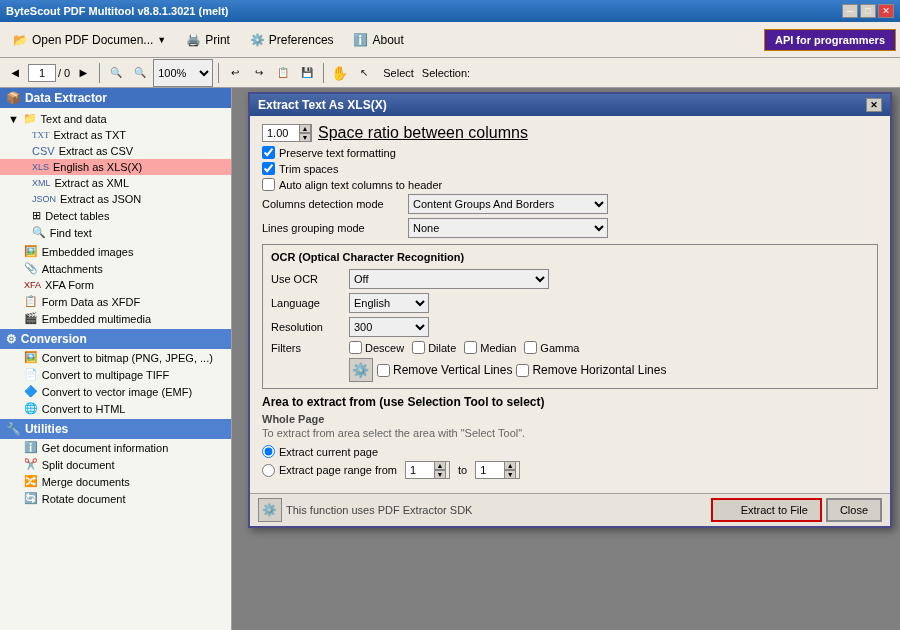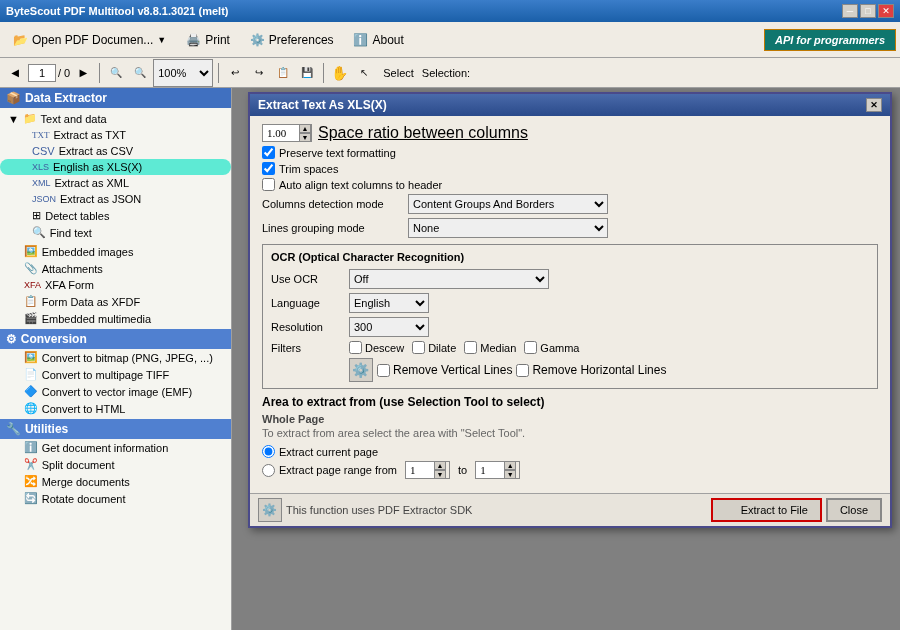--- a/index.html
+++ b/index.html
@@ -36,22 +36,22 @@
       display: flex; align-items: center; gap: 4px;
       padding: 4px 8px;
       background: #f0ece4;
       border: 1px solid transparent;
       cursor: pointer;
       height: 28px;
       font-size: 12px;
     }
 
     .api-btn {
-      background: #0f766e; color: white; padding: 4px 10px; border: 1px solid #c07800;
-      cursor: pointer; font-size: 11px; font-weight: bold; margin-left: auto; font-style: italic;
+      background: #4c1d95; color: white; padding: 4px 10px; border: 1px solid #c07800;
+      cursor: pointer; font-size: 11px; font-weight: bold; margin-left: auto;
     }
     .visit-btn {
       background: #1a7a1a; color: white; padding: 4px 10px; border: 1px solid #0a5a0a;
       cursor: pointer; font-size: 11px; font-weight: bold; margin-left: 4px;
     }
 
     
     .toolbar {
       background: #f0ece4;
       height: 30px;
@@ -141,21 +141,21 @@
     .dialog-body { padding: 8px 12px; }
 
     .form-row { display: flex; align-items: center; gap: 6px; margin-bottom: 4px; }
     .form-label { font-size: 11px; min-width: 140px; }
     .form-label-sm { font-size: 16px; text-decoration: underline; }
 
     .spin-input {
       width: 50px; height: 18px; border: 1px solid #888; font-size: 11px;
       display: flex; align-items: center;
     }
-    .spin-input input { width: 36px; border: none; font-size: 11px; height: 100%; padding: 0 4px; font-family: Liberation Serif, serif; }
+    .spin-input input { width: 36px; border: none; font-size: 11px; height: 100%; padding: 0 4px; }
     .spin-arrows { display: flex; flex-direction: column; }
     .spin-arrow { width: 12px; height: 9px; background: #d4d0c8; border: 1px solid #888; display: flex; align-items: center; justify-content: center; font-size: 7px; cursor: pointer; }
 
     .checkbox-row { display: flex; align-items: center; gap: 4px; margin-bottom: 3px; }
     .checkbox-row input[type=checkbox] { width: 13px; height: 13px; }
     .checkbox-label { font-size: 11px; }
 
     .select-full { width: 200px; height: 20px; border: 1px solid #888; font-size: 11px; }
     .select-sm { width: 80px; height: 20px; border: 1px solid #888; font-size: 11px; }
 
@@ -284,21 +284,21 @@
           <span>Text and data</span>
         </div>
         <div class="sidebar-item subsub">
           <span style="font-size:9px;color:#4060a0;font-family:Liberation Serif, serif;">TXT</span>
           <span>Extract as TXT</span>
         </div>
         <div class="sidebar-item subsub">
           <span style="font-size:11px;color:#4060a0;">CSV</span>
           <span>Extract as CSV</span>
         </div>
-        <div class="sidebar-item subsub" style="background:#5eead4;border-radius:8px;">
+        <div class="sidebar-item subsub" style="background:#fca5a5;">
           <span style="font-size:9px;color:#4060a0;">XLS</span>
           <span>English as XLS(X)</span>
         </div>
         <div class="sidebar-item subsub">
           <span style="font-size:9px;color:#4060a0;">XML</span>
           <span>Extract as XML</span>
         </div>
         <div class="sidebar-item subsub">
           <span style="font-size:9px;color:#4060a0;">JSON</span>
           <span>Extract as JSON</span>

